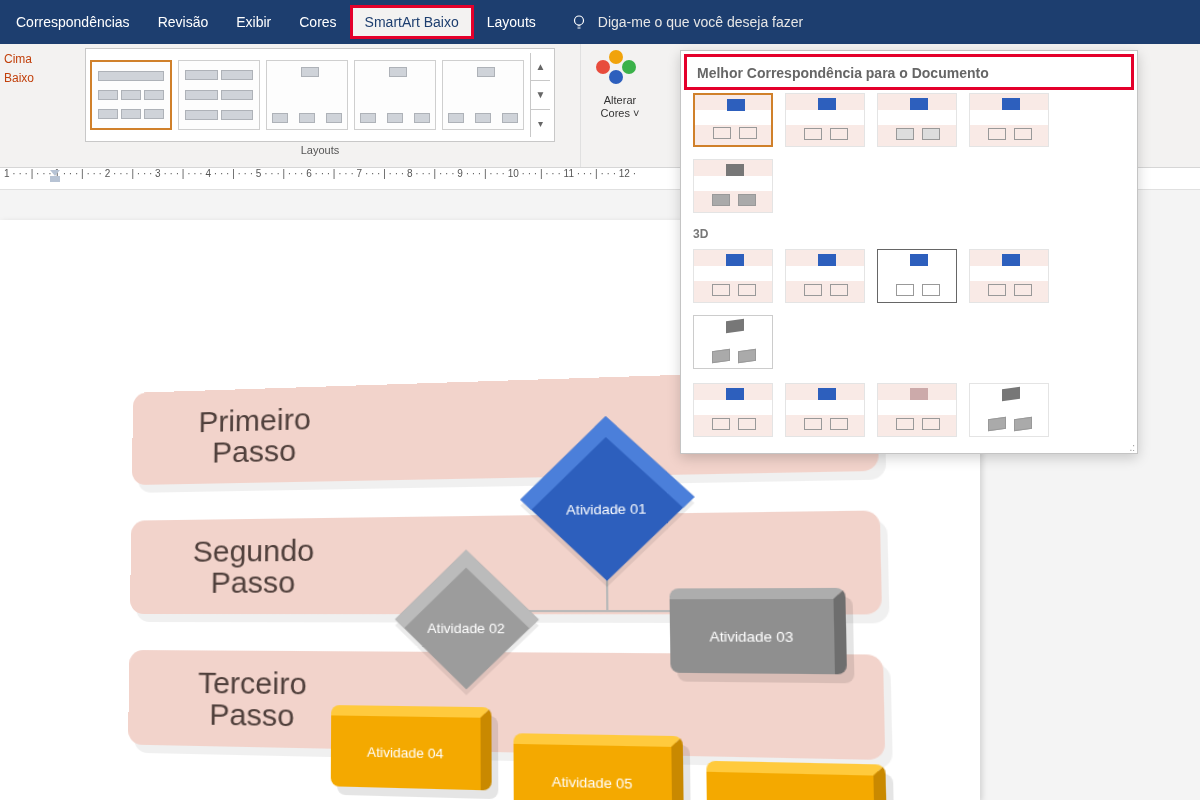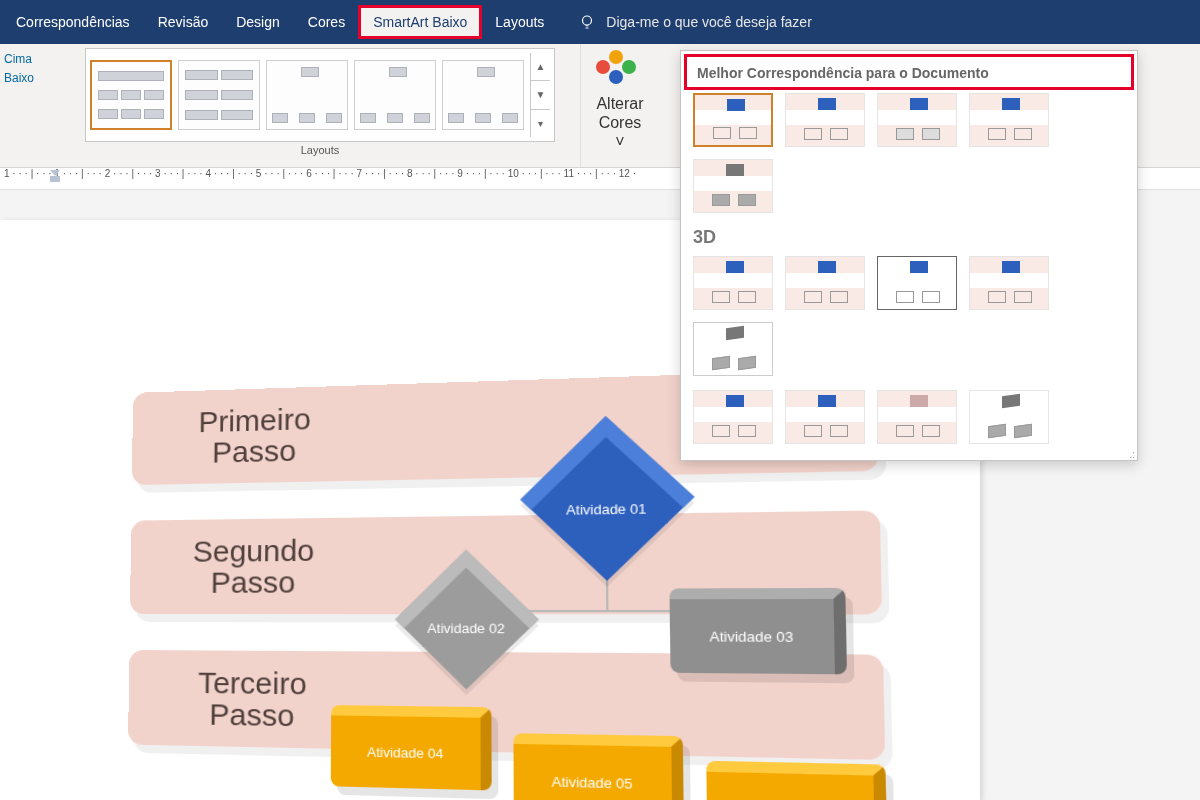--- a/index.html
+++ b/index.html
@@ -25,21 +25,21 @@
 .ribbon-content {
   background: #f3f2f1;
   height: 124px;
   display: flex;
   border-bottom: 1px solid #d6d6d6;
 }
 .create-graphic {
   width: 60px;
   padding: 6px 4px;
   font-size: 12px;
-  color: #0369a1;
+  color: #c2410c;
   line-height: 1.6;
 }
 .create-graphic div { white-space: nowrap; overflow: hidden; }
 
 .layouts-section {
   flex: 0 0 520px;
   display: flex;
   flex-direction: column;
   align-items: center;
   padding: 4px 6px 2px;
@@ -90,21 +90,21 @@
   padding: 6px 4px;
   border-left: 1px solid #e0e0e0;
 }
 .colors-icon {
   width: 40px;
   height: 40px;
   position: relative;
   margin-bottom: 4px;
 }
 .colors-icon .dot { position: absolute; width: 14px; height: 14px; border-radius: 50%; }
-.colors-label { font-size: 16px; color: #333; text-align: center; line-height: 1.2; margin-left: 9px; }
+.colors-label { font-size: 11px; color: #333; text-align: center; line-height: 1.2; margin-left: 9px; }
 
 
 .styles-panel {
   position: absolute;
   left: 680px;
   top: 50px;
   width: 458px;
   background: #fff;
   border: 1px solid #c4c4c4;
   box-shadow: 0 4px 12px rgba(0,0,0,0.18);
@@ -134,21 +134,21 @@
   position: relative;
   cursor: pointer;
 }
 .style-thumb.selected { border: 2px solid #d0802a; }
 .style-thumb .top-box { position: absolute; left: 32px; top: 4px; width: 18px; height: 12px; background: #2d5fbd; }
 .style-thumb .bot-box { position: absolute; bottom: 6px; width: 18px; height: 12px; border:1px solid #999; }
 .style-thumb .bot-box.b1{left:18px;} .style-thumb .bot-box.b2{left:44px;}
 .style-thumb.grey .top-box{background:#777;} .style-thumb.grey .bot-box{background:#aaa;}
 .style-thumb.light .bot-box{background:#ddd;}
 .style-thumb.iso .top-box{transform:skewY(-8deg);} .style-thumb.iso .bot-box{transform:skewY(-8deg);}
-.styles-subheader { font-size: 18px; font-weight: 600; color: #777; padding: 4px 12px; }
+.styles-subheader { font-size: 12px; font-weight: 600; color: #777; padding: 4px 12px; }
 .resize-grip { position: absolute; right: 2px; bottom: 0; font-size: 10px; color: #999; }
 
 
 .ruler {
   height: 22px;
   background: #fff;
   border-bottom: 1px solid #e0e0e0;
   position: relative;
   font-size: 10px;
   color: #555;
@@ -232,21 +232,21 @@
 .mini-top{position:absolute;left:34px;top:6px;width:18px;height:10px;background:#cfd3d9;border:1px solid #aeb2b8;}
 .mini-bot{position:absolute;bottom:6px;left:0;right:0;display:flex;justify-content:space-around;}
 .mini-bot div{width:16px;height:10px;background:#cfd3d9;border:1px solid #aeb2b8;}
 </style>
 </head>
 <body>
 
 <div class="tabs-bar">
   <div class="tab-item">Correspondências</div>
   <div class="tab-item">Revisão</div>
-  <div class="tab-item">Design</div>
+  <div class="tab-item">Exibir</div>
   <div class="tab-item">Cores</div>
   <div class="tab-item active tab-highlight">SmartArt Baixo</div>
   <div class="tab-item">Layouts</div>
   <div class="tell-me">
     <svg class="tell-me-icon" viewBox="0 0 24 24" fill="none" stroke="#fff" stroke-width="1.6">
         <circle cx="12" cy="10" r="6"></circle>
         <path d="M10 17h4M10 20h4"></path>
       </svg>
     <span>Diga-me o que você deseja fazer</span>
   </div>

